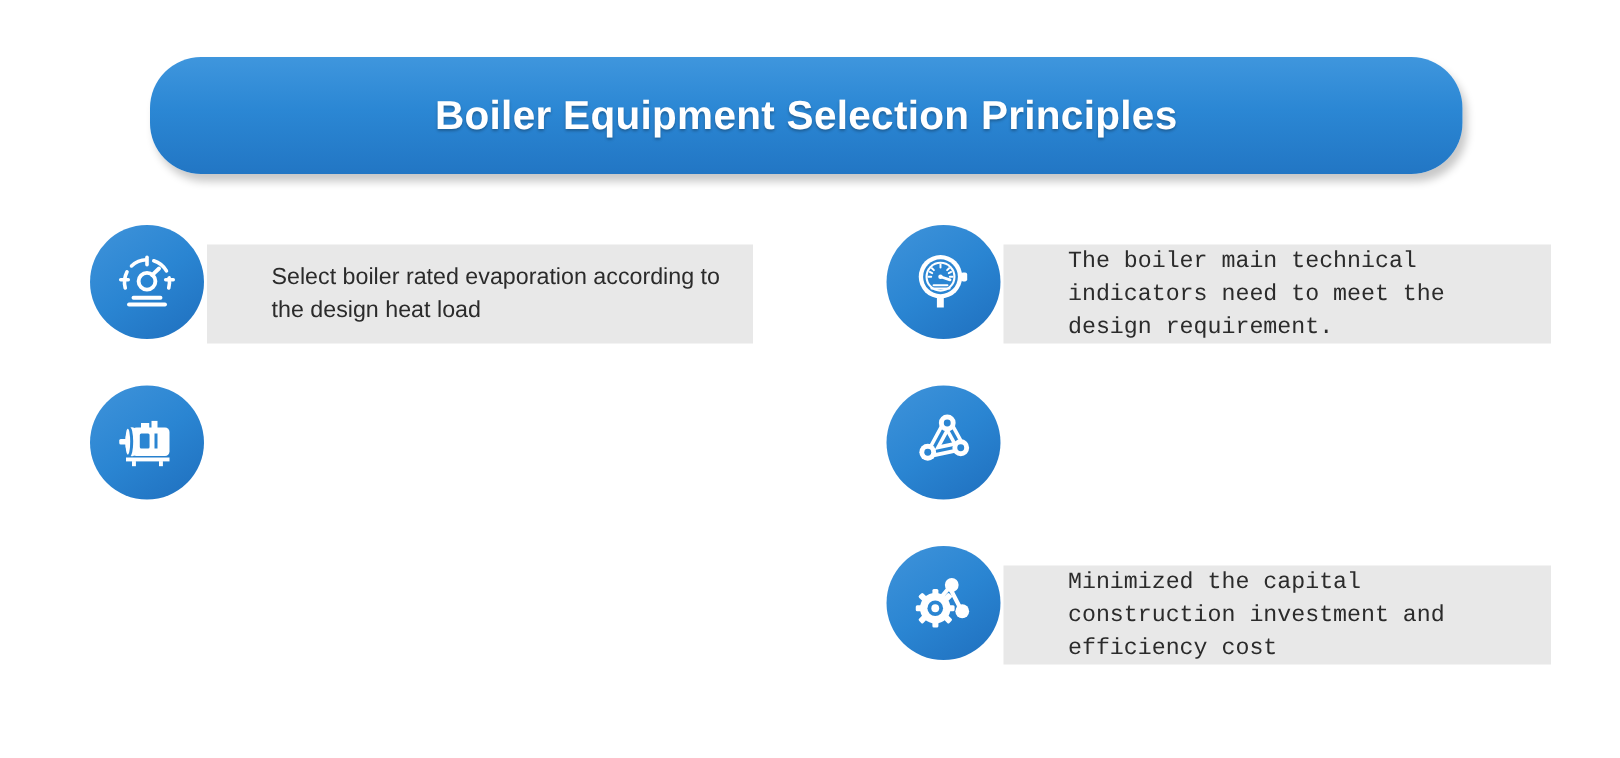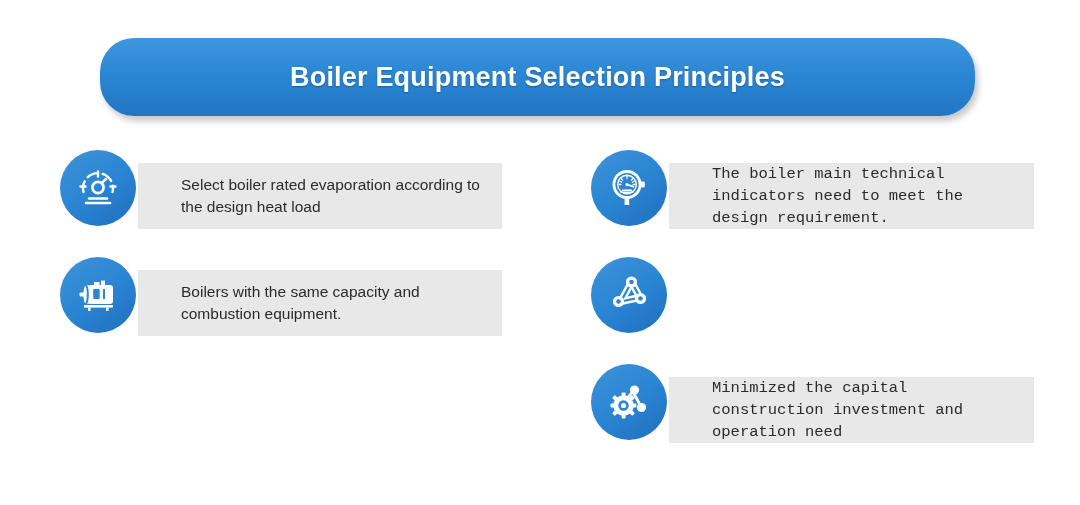--- a/index.html
+++ b/index.html
@@ -127,23 +127,20 @@
             <line x1="25.4" y1="17.4" x2="30" y2="13" stroke="#fff" stroke-width="2.6" stroke-linecap="round"></line>
             <line x1="13" y1="32.5" x2="31" y2="32.5" stroke="#fff" stroke-width="2.6" stroke-linecap="round"></line>
             <line x1="10" y1="37" x2="34" y2="37" stroke="#fff" stroke-width="2.6" stroke-linecap="round"></line>
           </svg>
         </span>
       </div>
     </div>
 
 
     <div class="item">
-      <div class="textbox">
-        <span>Boilers with the same capacity and combustion equipment.</span>
-      </div>
       <div class="circle">
         <span>
           <svg width="46" height="46" viewBox="0 0 46 46" fill="none">
             <rect x="13" y="13" width="25" height="19" rx="3" fill="#fff"></rect>
             <ellipse cx="13" cy="22.5" rx="4.5" ry="9.6" fill="#fff"></ellipse>
             <ellipse cx="11.6" cy="22.5" rx="2.2" ry="9.6" fill="#2a85d2"></ellipse>
             <ellipse cx="10.2" cy="22.5" rx="1.6" ry="8.6" fill="#fff"></ellipse>
             <rect x="4.5" y="20.6" width="6" height="3.8" rx="1" fill="#fff"></rect>
             <rect x="19" y="10" width="5.5" height="4.5" fill="#fff"></rect>
             <rect x="26" y="8.6" width="4" height="5.5" fill="#fff"></rect>
@@ -212,21 +209,21 @@
             <circle cx="33.5" cy="25.5" r="2.3" fill="#2a85d2"></circle>
             <circle cx="11.5" cy="28.5" r="5.6" fill="#fff"></circle>
             <circle cx="11.5" cy="28.5" r="2.3" fill="#2a85d2"></circle>
           </svg>
         </span>
       </div>
     </div>
 
     <div class="item">
       <div class="textbox">
-        <span>Minimized the capital construction investment and operation need</span>
+        <span>Minimized the capital construction investment and efficiency cost</span>
       </div>
       <div class="circle">
         <span>
           <svg width="46" height="46" viewBox="0 0 46 46" fill="none">
             <g stroke="#fff" stroke-width="2.8" stroke-linecap="round">
               <line x1="16.5" y1="25" x2="27" y2="12.5"></line>
               <line x1="27" y1="12.5" x2="34.5" y2="27"></line>
             </g>
             <path d="M16.5 12.6l1.9 3.1a10 10 0 0 1 3.1-.9l.7-3.6h4.2l.7 3.6a10 10 0 0 1 3.1.9l2-3.1 3.5 2.3-1.6 3.3c.8.7 1.5 1.5 2 2.4l3.6-.6 1.2 4-3.3 1.5c.1 1 .1 2 0 3l3.3 1.5-1.2 4-3.6-.6a12 12 0 0 1-2 2.4l1.6 3.3-3.5 2.3-2-3.1c-1 .4-2 .7-3.1.9l-.7 3.6h-4.2l-.7-3.6a10 10 0 0 1-3.1-.9l-1.9 3.1z" fill="none"></path>
             <g fill="#fff">

